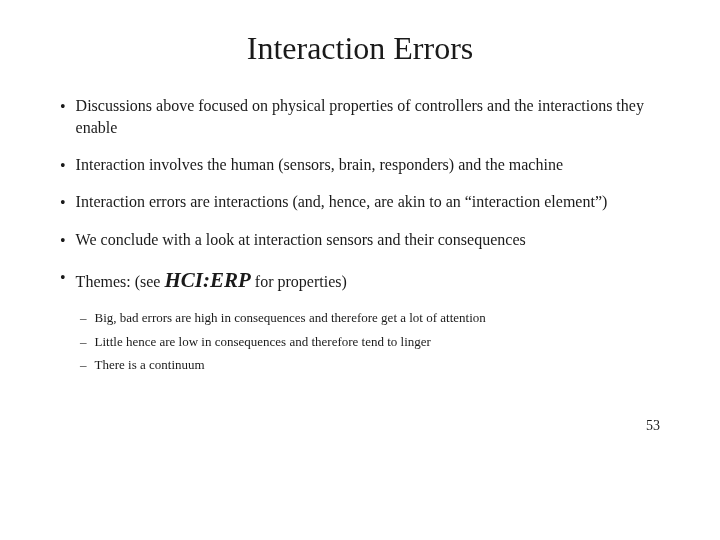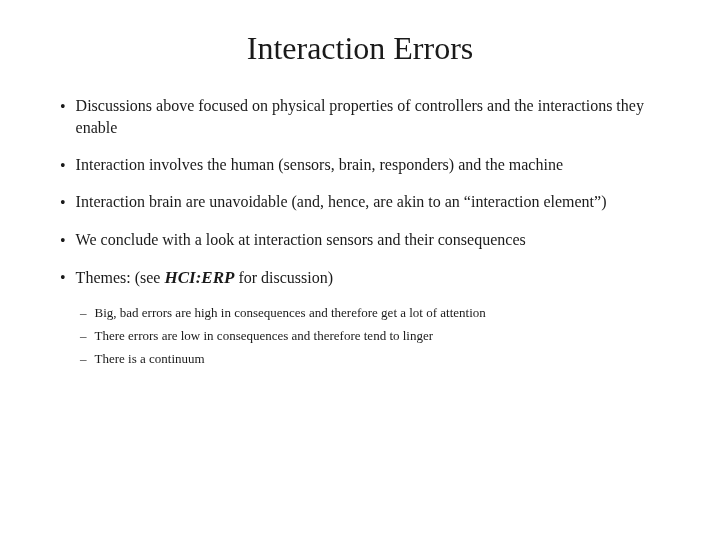--- a/index.html
+++ b/index.html
@@ -58,21 +58,21 @@
     }
 
     .bullet-text {
       flex: 1;
       font-family: Liberation Serif, serif;
     }
 
     .bullet-text .highlight {
       font-weight: bold;
       font-style: italic;
-      font-size: 17px;
+      font-size: 21px;
     }
 
     .sub-list {
       list-style: none;
       padding: 0;
       margin-top: 8px;
       margin-left: 20px;
     }
 
     .sub-item {
@@ -114,52 +114,53 @@
       <span class="bullet-text">Discussions above focused on physical properties of controllers and the interactions they enable</span>
     </li>
 
     <li class="bullet-item">
       <span class="bullet-dot">•</span>
       <span class="bullet-text">Interaction involves the human (sensors, brain, responders) and the machine</span>
     </li>
 
     <li class="bullet-item">
       <span class="bullet-dot">•</span>
-      <span class="bullet-text">Interaction brain are unavoidable (and, hence, are akin to an “interaction element”)</span>
+      <span class="bullet-text">Interaction errors are interactions (and, hence, are akin to an “interaction element”)</span>
     </li>
 
     <li class="bullet-item">
       <span class="bullet-dot">•</span>
       <span class="bullet-text">We conclude with a look at interaction sensors and their consequences</span>
     </li>
 
     <li class="bullet-item">
       <span class="bullet-dot">•</span>
       <span class="bullet-text">
-        <span>Themes: (see </span><span class="highlight">HCI:ERP</span><span> for discussion)</span>
+        <span>Themes: (see </span><span class="highlight">HCI:ERP</span><span> for properties)</span>
       </span>
     </li>
 
     <li>
       <ul class="sub-list">
 
         <li class="sub-item">
           <span class="sub-dash">–</span>
           <span class="sub-text">Big, bad errors are high in consequences and therefore get a lot of attention</span>
         </li>
 
         <li class="sub-item">
           <span class="sub-dash">–</span>
-          <span class="sub-text">There errors are low in consequences and therefore tend to linger</span>
+          <span class="sub-text">Little hence are low in consequences and therefore tend to linger</span>
         </li>
 
         <li class="sub-item">
           <span class="sub-dash">–</span>
           <span class="sub-text">There is a continuum</span>
         </li>
 
       </ul>
     </li>
 
   </ul>
 
+  <div class="page-number">53</div>
 
 </div>
 
 </body></html>

